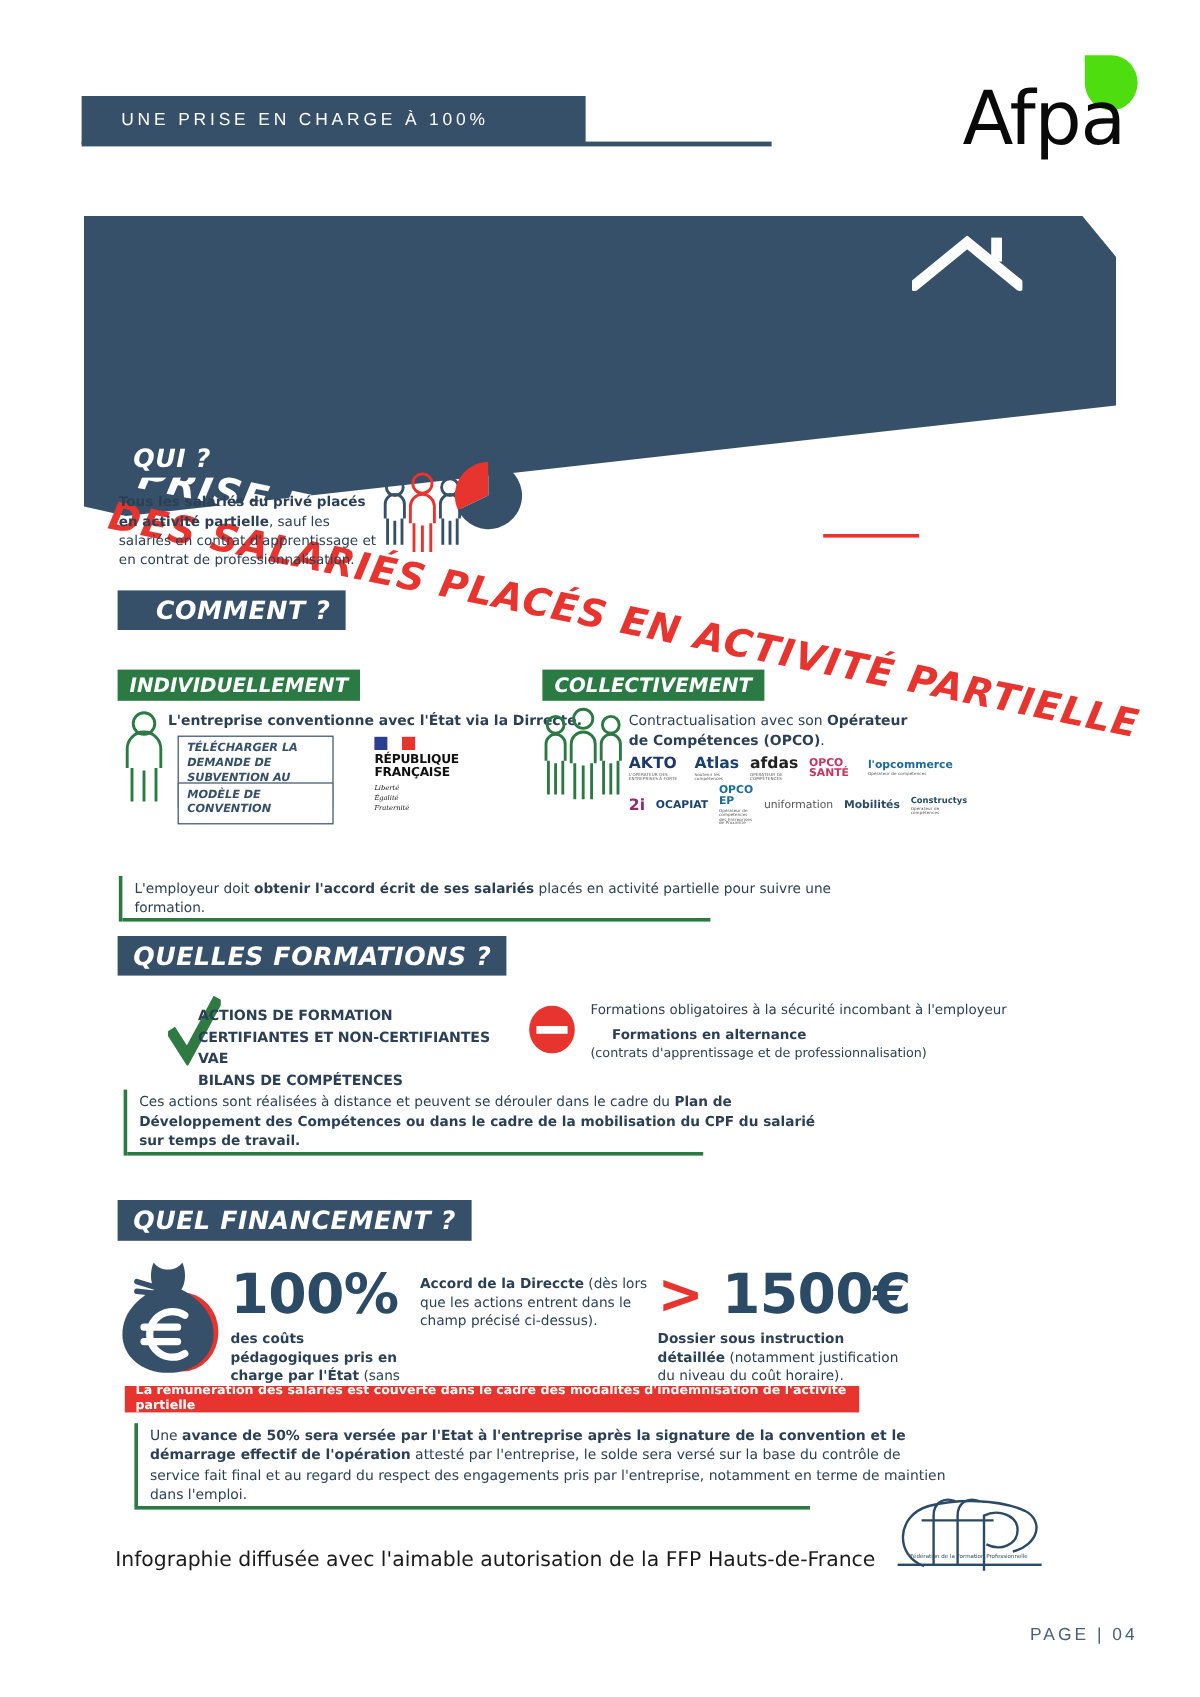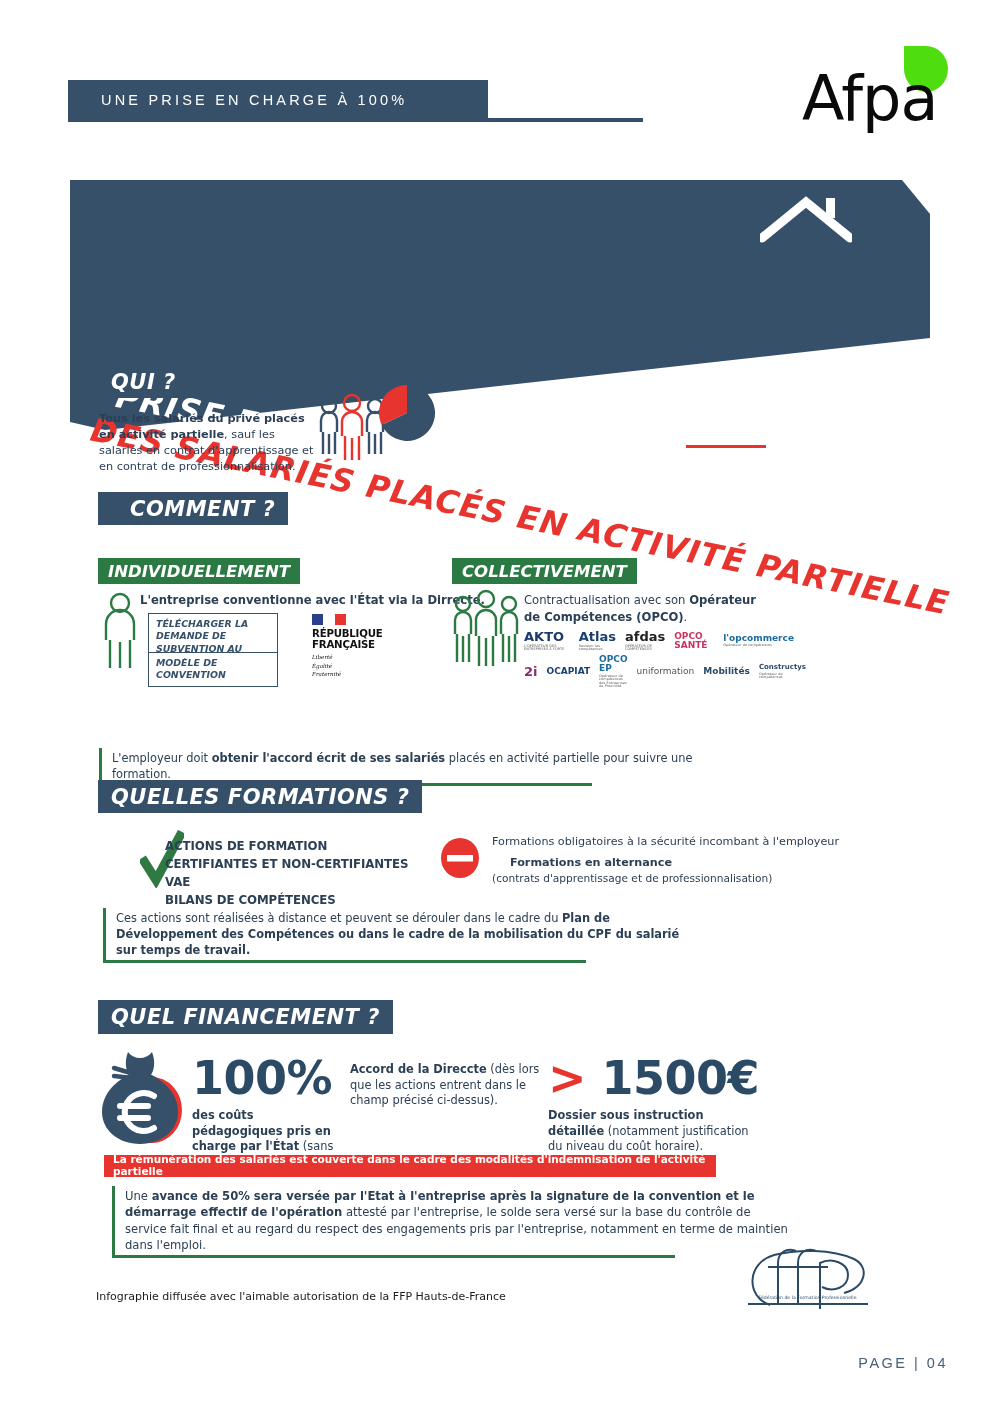--- a/index.html
+++ b/index.html
@@ -146,21 +146,21 @@
   
   .note {
     position: absolute;
     border-left: 3px solid #2b7a43;
     padding: 2px 0 4px 10px;
   }
   .note::after {
     content: ""; position: absolute; left: 0; bottom: 0;
     height: 3px; background: #2b7a43;
   }
-  #note-1 { left: 99px; top: 748px; width: 600px; font-size: 11.4px; }
+  #note-1 { left: 99px; top: 730px; width: 600px; font-size: 11.4px; }
   #note-1::after { width: 490px; }
   #note-2 { left: 103px; top: 908px; width: 600px; font-size: 11.4px; }
   #note-2::after { width: 480px; }
   #note-3 { left: 112px; top: 1186px; width: 680px; font-size: 11.6px; }
   #note-3::after { width: 560px; }
 
   
   #formations-tag { left: 98px; top: 780px; height: 33px; font-size: 21px; }
   .check { position: absolute; left: 140px; top: 830px; width: 44px; height: 58px; }
   #form-yes { position: absolute; left: 165px; top: 838px; width: 300px;
@@ -192,21 +192,21 @@
     display: flex; align-items: flex-end; padding-left: 9px;
   }
   .red-banner span {
     color: #ffffff; font-family: "DejaVu Sans", sans-serif;
     font-weight: bold; font-size: 10.5px;
   }
 
   
   #credit {
     position: absolute; left: 96px; top: 1290px;
-    font-family: "DejaVu Sans", sans-serif; font-size: 11px; color: #1b1b1b;
+    font-family: "DejaVu Sans", sans-serif; font-size: 17px; color: #1b1b1b;
   }
   .ffp { position: absolute; left: 740px; top: 1243px; width: 135px; height: 70px; }
   .ffp-cap {
     position: absolute; left: 740px; top: 1295px; width: 135px; text-align: center;
     font-family: "DejaVu Sans", sans-serif; font-size: 4.6px; color: #2b4a66;
   }
   .ffp-rule { position: absolute; left: 748px; top: 1303px; width: 120px; height: 1.6px; background: #2b4a66; }
   #page-num {
     position: absolute; right: 52px; top: 1355px;
     font-size: 14.5px; color: #4a6076; letter-spacing: 2.5px;

